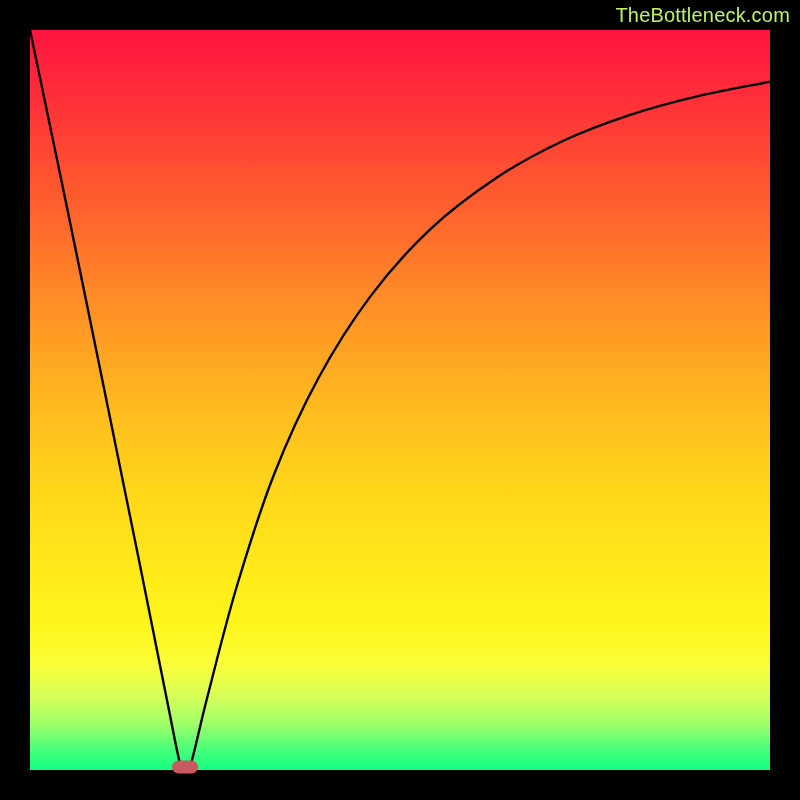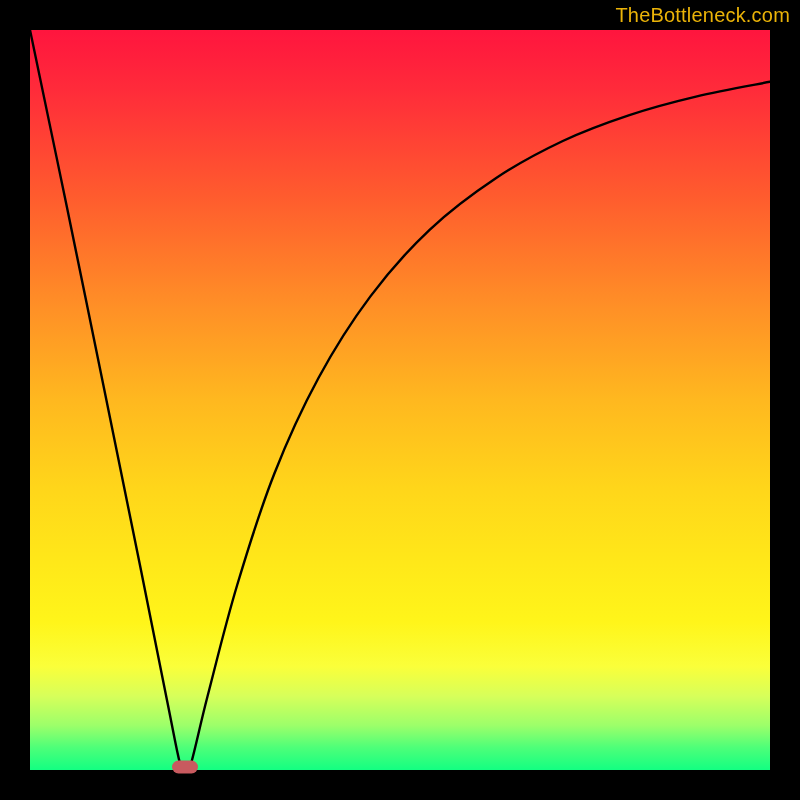--- a/index.html
+++ b/index.html
@@ -51,21 +51,21 @@
     width: 26px;
     height: 13px;
     border-radius: 7px;
     background: #c85a5f;
     transform: translate(-50%, -50%);
   }
   .watermark {
     position: absolute;
     top: 4px;
     right: 10px;
-    color: #eab308;
+    color: #bef264;
     font-size: 20px;
     font-weight: 500;
     letter-spacing: 0.2px;
     user-select: none;
   }
 </style>
 </head>
 <body>
 
 <div class="frame">

